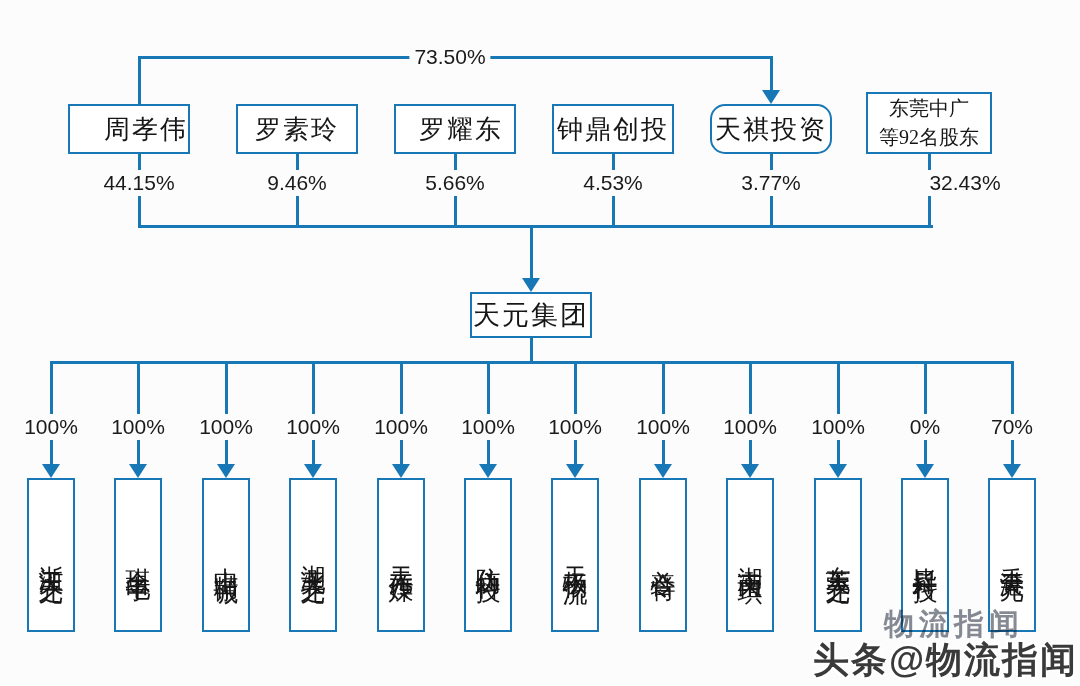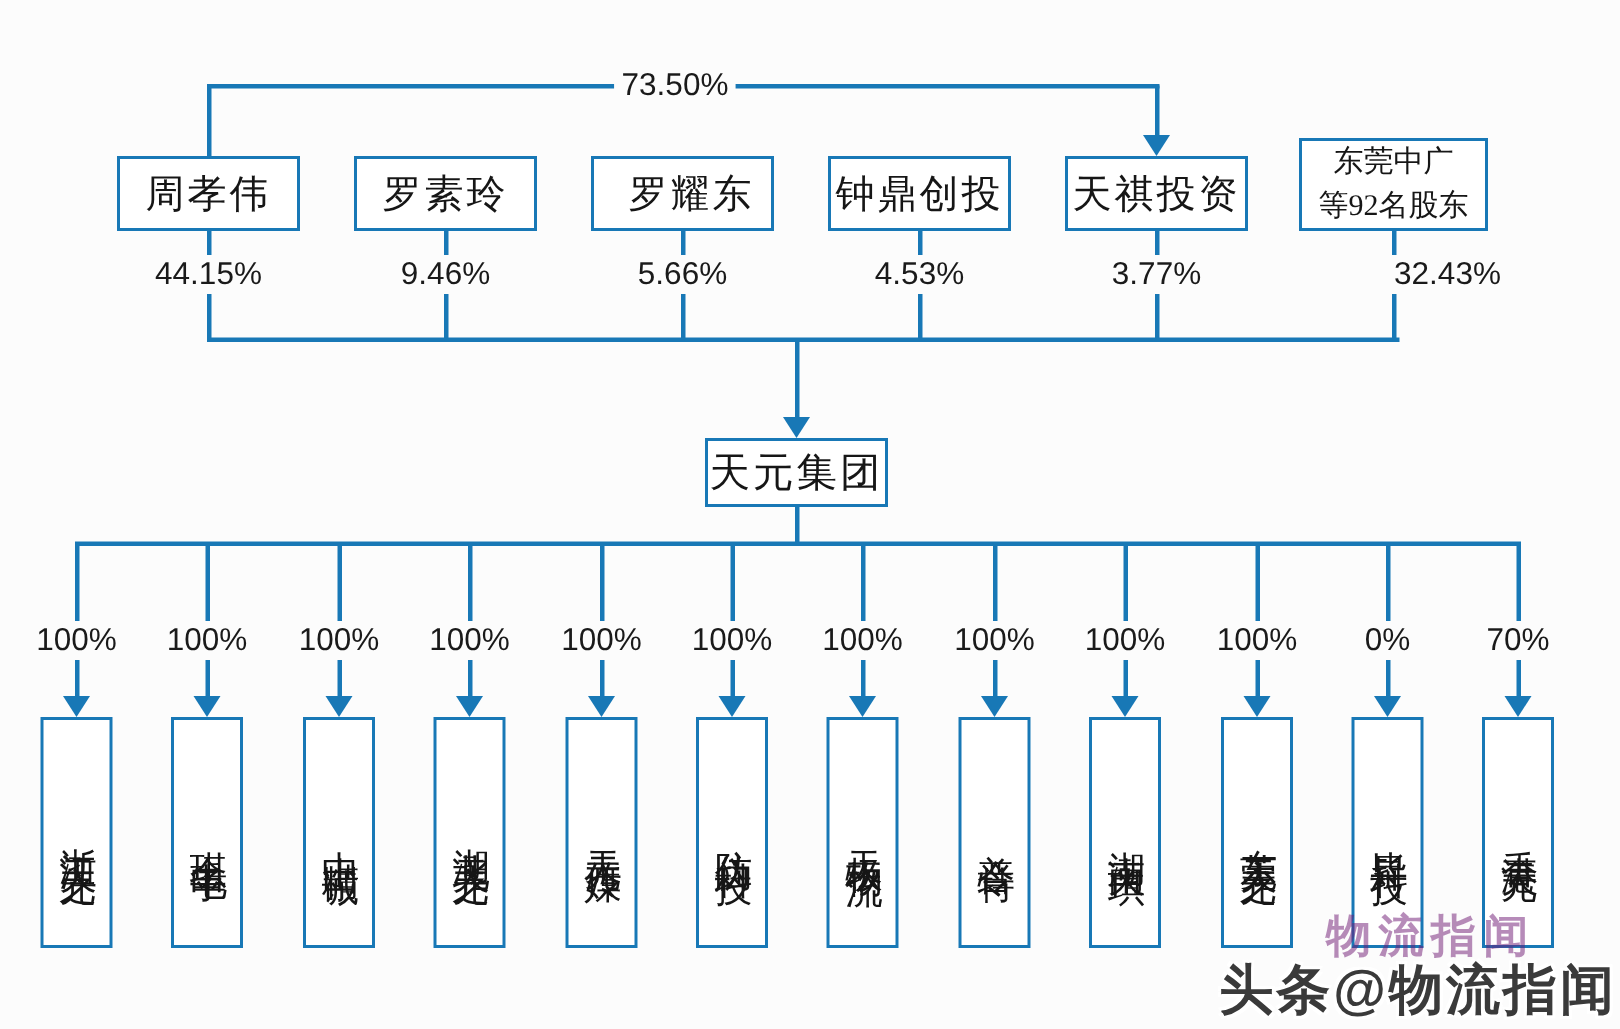--- a/index.html
+++ b/index.html
@@ -34,59 +34,59 @@
     border-top:14px solid var(--blue);z-index:2;
   }
   .wm-main{
     position:absolute;right:2px;top:636px;z-index:5;
     font-size:36px;font-weight:700;color:#3a3a3a;letter-spacing:2px;
     text-shadow:-2px -2px 0 #fff,2px -2px 0 #fff,-2px 2px 0 #fff,2px 2px 0 #fff,0 0 6px #fff;
     font-family:"Liberation Sans",sans-serif;white-space:nowrap;
   }
   .wm-ghost{
     position:absolute;left:884px;top:604px;z-index:4;
-    font-size:30px;font-weight:700;color:#701a75;opacity:.5;letter-spacing:5px;
+    font-size:30px;font-weight:700;color:#0f172a;opacity:.5;letter-spacing:5px;
     white-space:nowrap;
     text-align:right;
   }
 </style>
 </head>
 <body>
 
 <div class="stage" id="stage" style="--blue: #1878b6;">
 
   <div class="vline" style="left:137.5px;top:57px;height:47px"></div>
   <div class="hline" style="left:137.5px;top:55.5px;width:635px"></div>
   <div class="vline" style="left:769.5px;top:57px;height:33px"></div>
   <div class="arrow-down" style="left:771px;top:90px"></div>
   <div class="pct" style="left:450px;top:44px">73.50%</div>
 
   <div id="shareholders">
       <div class="vline" style="left: 137.5px; top: 154px; height: 72px;"></div>
-      <div class="box sh-box" style="left: 78px; top: 104px; width: 122px; height: 50px;">
+      <div class="box sh-box" style="left: 68px; top: 104px; width: 122px; height: 50px; justify-content: flex-end;">
         <div class="span">周孝伟</div>
       </div>
       <div class="pct" style="left: 139px; top: 170px; text-align: center;">44.15%</div>
       <div class="vline" style="left: 295.5px; top: 154px; height: 72px;"></div>
       <div class="box sh-box" style="left: 236px; top: 104px; width: 122px; height: 50px;">
         <div class="span">罗素玲</div>
       </div>
       <div class="pct" style="left: 297px; top: 170px;">9.46%</div>
       <div class="vline" style="left: 453.5px; top: 154px; height: 72px;"></div>
       <div class="box sh-box" style="left: 394px; top: 104px; width: 122px; height: 50px; padding-left: 12px;">
         <div class="span">罗耀东</div>
       </div>
       <div class="pct" style="left: 455px; top: 170px;">5.66%</div>
       <div class="vline" style="left: 611.5px; top: 154px; height: 72px;"></div>
       <div class="box sh-box" style="left: 552px; top: 104px; width: 122px; height: 50px; align-items: center;">
         <div class="span">钟鼎创投</div>
       </div>
       <div class="pct" style="left: 613px; top: 170px;">4.53%</div>
       <div class="vline" style="left: 769.5px; top: 154px; height: 72px;"></div>
-      <div class="box sh-box" style="left: 710px; top: 104px; width: 122px; height: 50px;">
+      <div class="box sh-box" style="left: 710px; top: 104px; width: 122px; height: 50px; border-radius: 15px;">
         <div class="span">天祺投资</div>
       </div>
       <div class="pct" style="left: 771px; top: 170px;">3.77%</div>
       <div class="vline" style="left: 927.5px; top: 154px; height: 72px;"></div>
       <div class="box sh-box two-line" style="left: 866px; top: 92px; width: 126px; height: 62px;">
         <div class="div">
           <div class="div">东莞中广</div>
           <div class="div">等92名股东</div>
         </div>
       </div>

